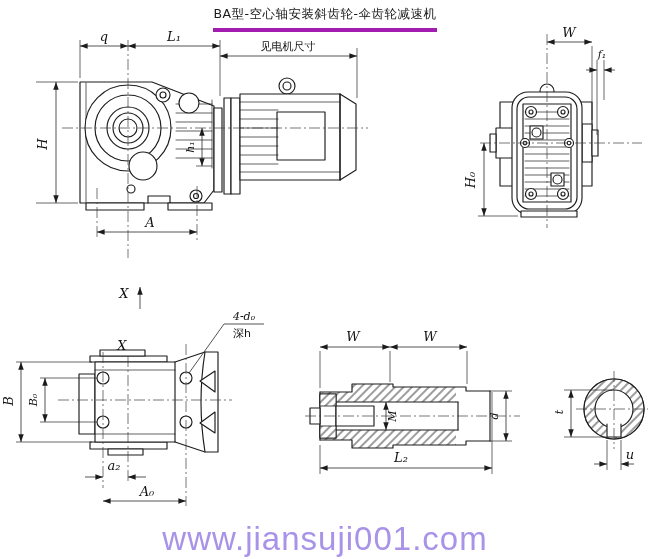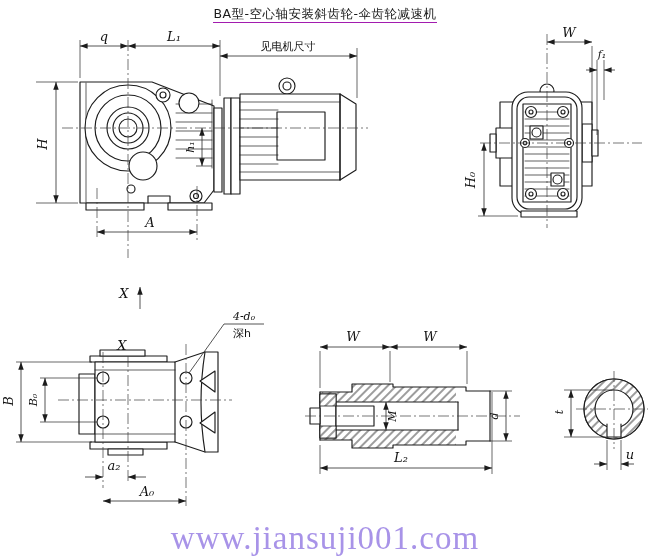--- a/index.html
+++ b/index.html
@@ -1,22 +1,22 @@
 <!DOCTYPE html>
 <html><head>
 <meta charset="utf-8">
 <style>
   html,body { margin:0; padding:0; background:#ffffff; }
   .stage { position:relative; width:650px; height:559px; background:#ffffff;
            font-family:"DejaVu Sans", sans-serif; overflow:hidden; }
   .title { position:absolute; top:6px; left:0; width:100%; text-align:center;
            font-size:12.5px; color:#1a1a1a; letter-spacing:0.5px; }
-  .title span { border-bottom:1px solid #a21caf; padding-bottom:1px; }
+  .title span { border-bottom:4px solid #a21caf; padding-bottom:7px; }
   .watermark { position:absolute; top:520px; left:0; width:100%; text-align:center;
-               font-family:Liberation Serif, serif; font-size:33px; color:#a893e8;
+               font-family:Liberation Sans, sans-serif; font-size:33px; color:#a893e8;
                letter-spacing:1px; }
   svg { position:absolute; top:0; left:0; }
   .o  { fill:none; stroke:#1c1c1c; stroke-width:1.15; stroke-linejoin:round; stroke-linecap:round; }
   .o2 { fill:none; stroke:#1c1c1c; stroke-width:0.7; stroke-linecap:round; }
   .fw { fill:#ffffff; stroke:#1c1c1c; stroke-width:1.15; stroke-linejoin:round; }
   .cl { fill:none; stroke:#3c3c3c; stroke-width:0.7; stroke-dasharray:11 3 2 3; }
   .dm { fill:none; stroke:#2a2a2a; stroke-width:0.8; }
   .xt { fill:none; stroke:#2a2a2a; stroke-width:0.7; }
   .lb { font-family:"DejaVu Serif", serif; font-style:italic; font-size:13px; fill:#111; }
   .lbs{ font-family:"DejaVu Serif", serif; font-style:italic; font-size:11px; fill:#111; }

